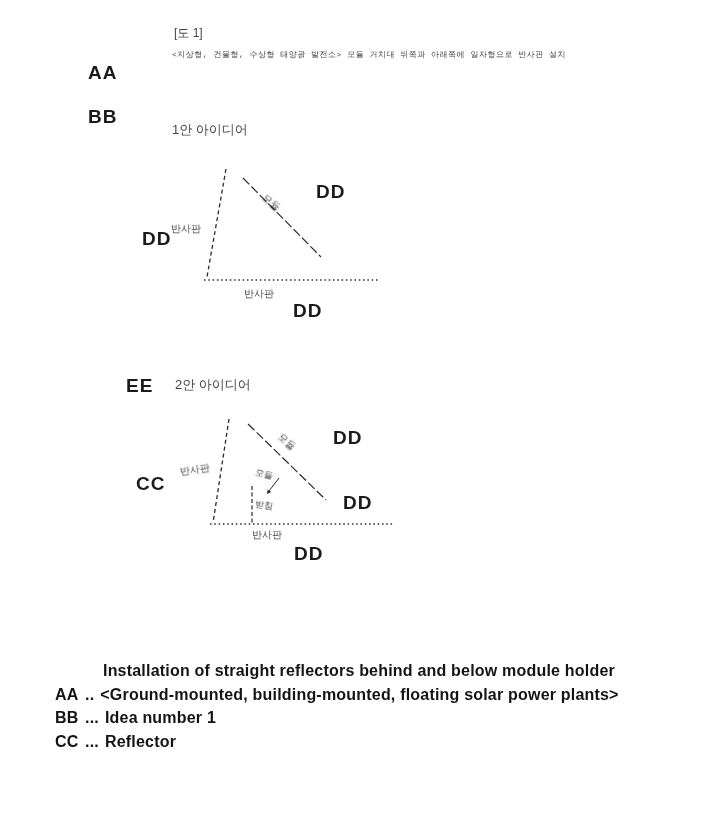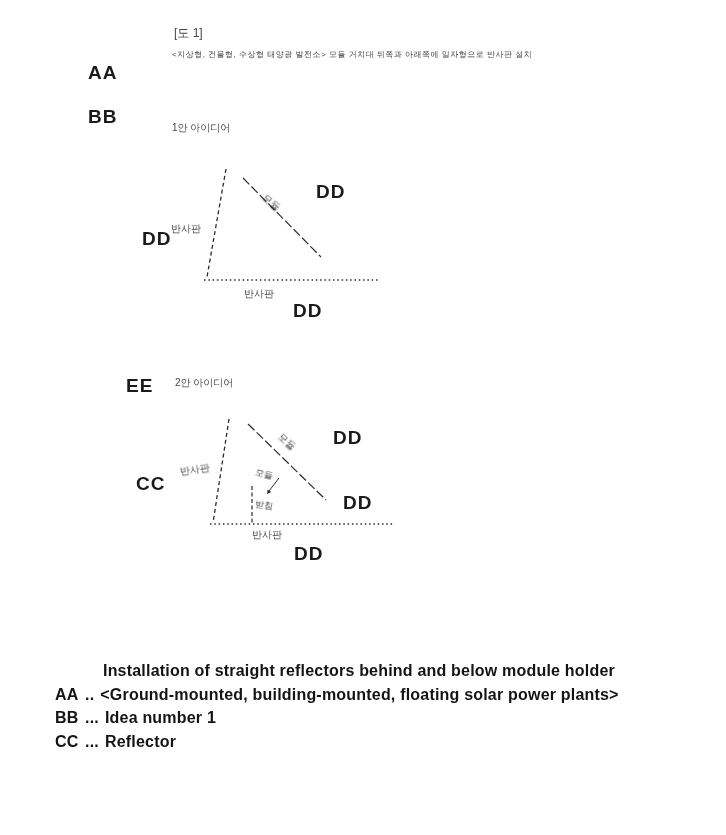--- a/index.html
+++ b/index.html
@@ -10,41 +10,41 @@
   .abs{position:absolute;white-space:nowrap;}
   .marker{
     font-weight:bold;font-size:19px;letter-spacing:1px;color:#1b1b1b;
     filter:blur(0.25px);
   }
   .hangul{
     color:#2a2a2a;filter:blur(0.55px);opacity:.88;letter-spacing:0px;
   }
   .fig-title{font-size:12px;}
   .caption{font-size:8px;letter-spacing:.5px;}
-  .idea{font-size:10px;}
+  .idea{font-size:13px;}
   .diagram-label{font-size:10px;}
   .diagram-label-sm{font-size:9px;}
   .rot{transform-origin:left top;display:inline-block;}
   svg.overlay{position:absolute;left:0;top:0;pointer-events:none;}
   .legend{
     position:absolute;left:55px;top:659px;width:660px;
     font-weight:bold;font-size:16px;line-height:23.5px;color:#141414;
     letter-spacing:.2px;filter:blur(0.2px);
   }
   .legend-row{white-space:nowrap;}
   .legend-key{display:inline-block;min-width:28px;}
   .legend-sep{display:inline-block;margin:0 6px 0 2px;}
   .legend-cont{padding-left:48px;}
 </style>
 </head>
 <body>
 
 <div class="abs hangul fig-title" style="left:174px;top:25px;">[도 1]</div>
 
-<div class="abs hangul caption" style="left:172px;top:49px;">&lt;지상형, 건물형, 수상형 태양광 발전소&gt; 모듈 거치대 뒤쪽과 아래쪽에 일자형으로 반사판 설치</div>
+<div class="abs hangul caption" style="left:172px;top:49px;font-family:Liberation Mono, monospace;">&lt;지상형, 건물형, 수상형 태양광 발전소&gt; 모듈 거치대 뒤쪽과 아래쪽에 일자형으로 반사판 설치</div>
 
 <div class="abs marker" style="left:88px;top:62px;">AA</div>
 
 <div class="abs marker" style="left:88px;top:106px;">BB</div>
 
 <div class="abs hangul idea" style="left:172px;top:121px;">1안 아이디어</div>
 
 <svg class="overlay" width="726" height="835" viewBox="0 0 726 835">
 
   <line x1="226" y1="169" x2="207" y2="277" stroke="#2b2b2b" stroke-width="1.3" stroke-dasharray="4 3"></line>

